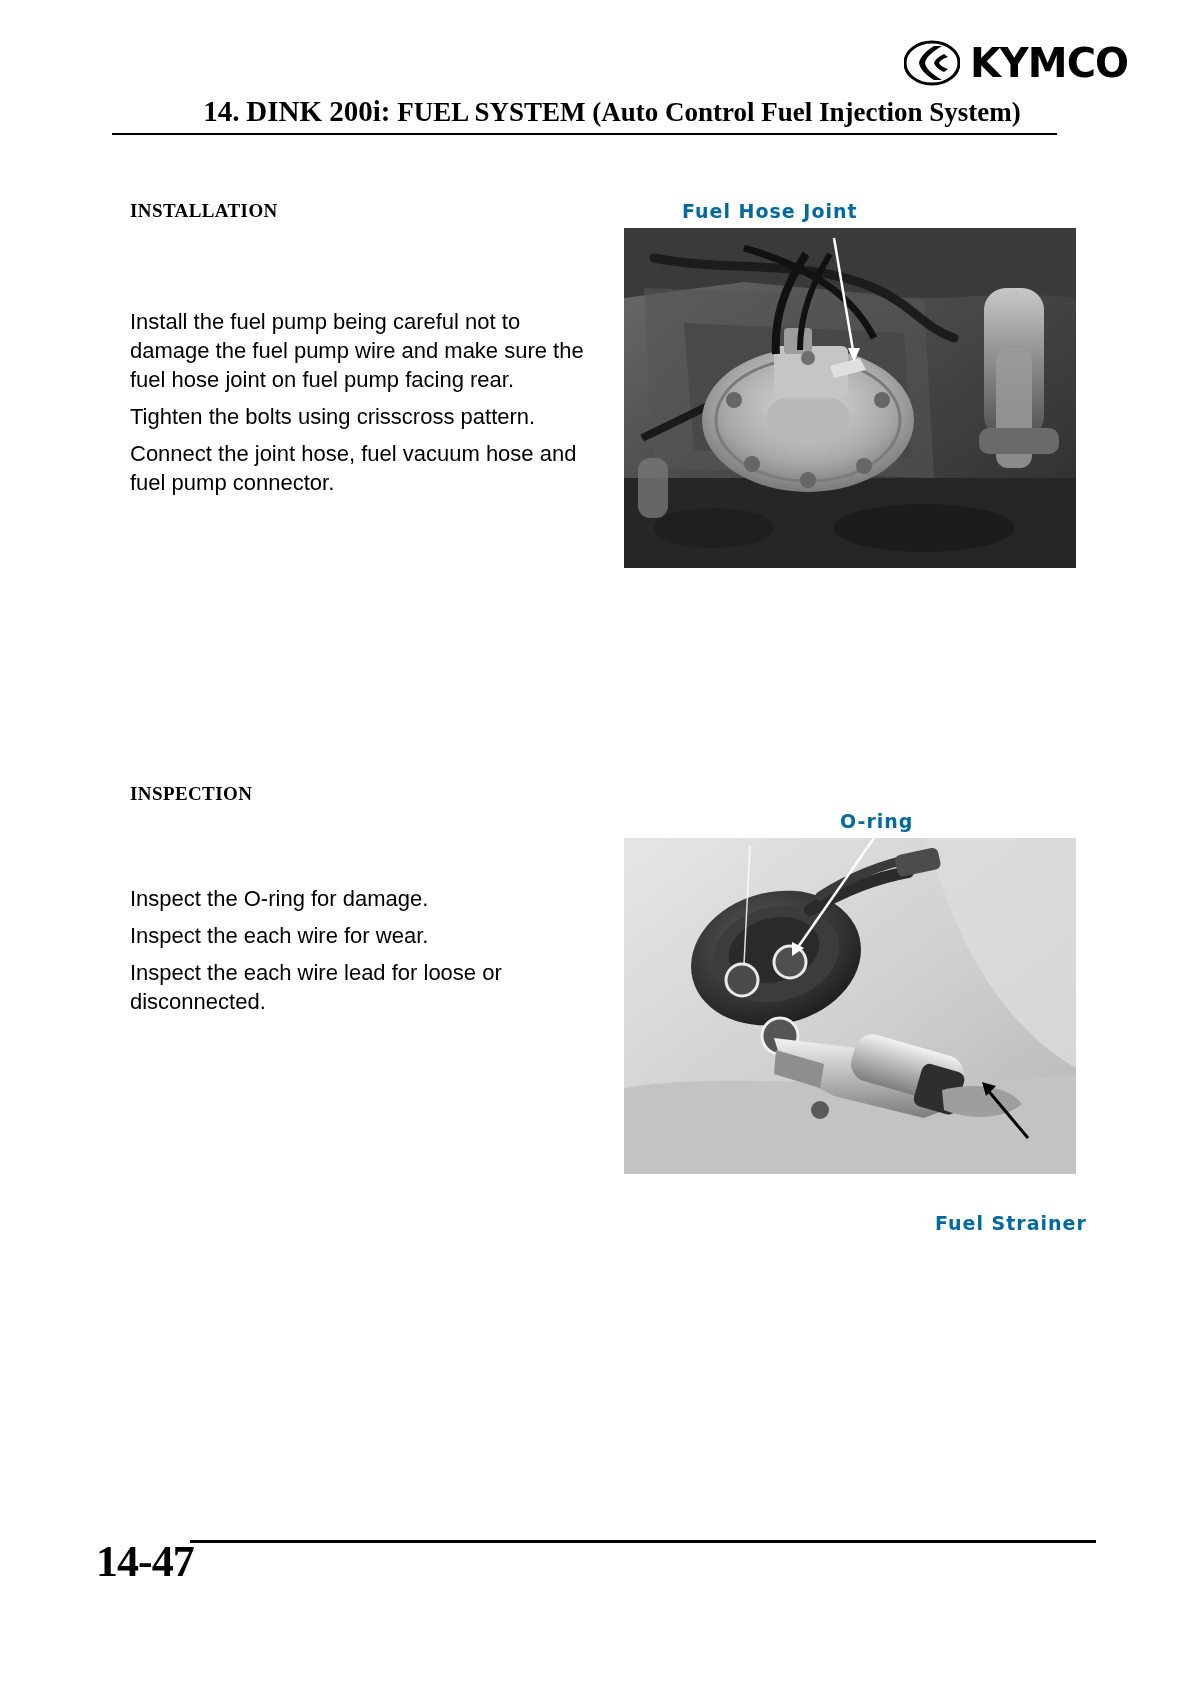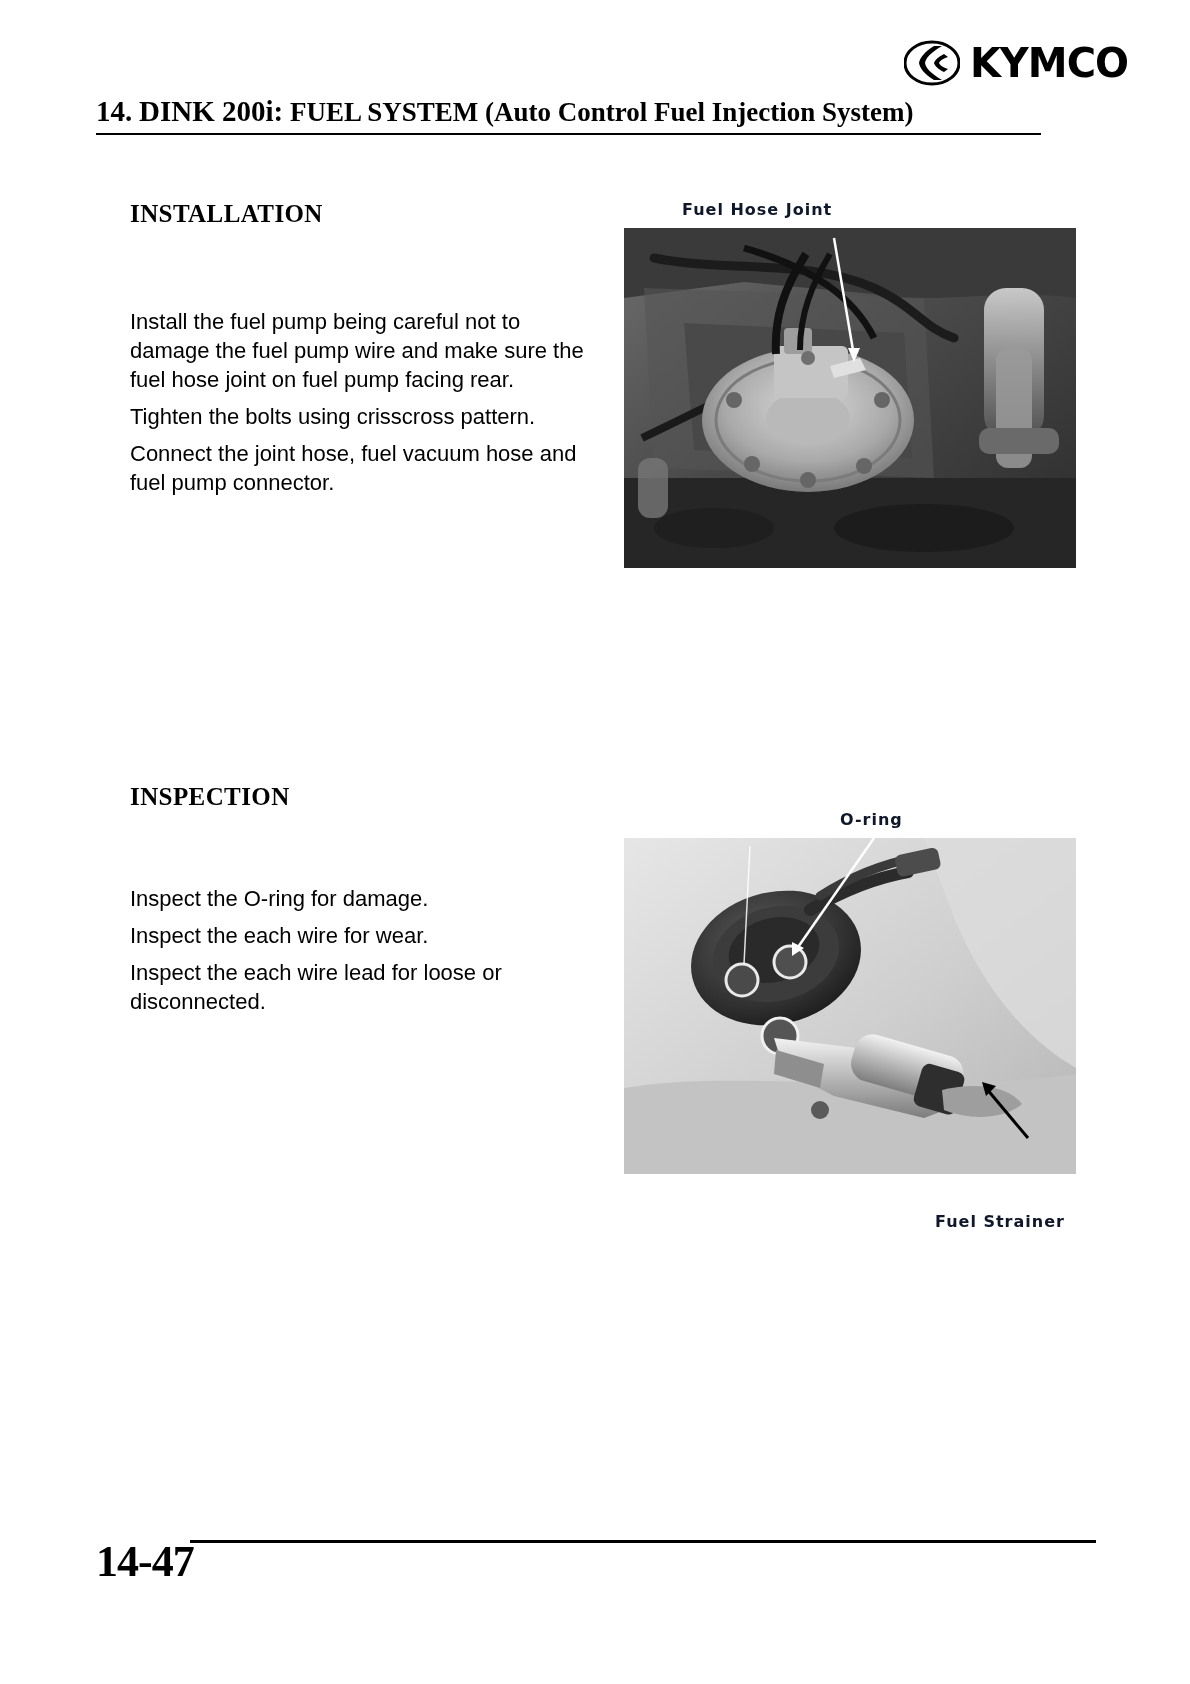--- a/index.html
+++ b/index.html
@@ -37,22 +37,23 @@
     font-weight: bold;
     font-size: 40px;
     letter-spacing: -1px;
     line-height: 1;
   }
 
   
   .page-header {
     position: absolute;
     top: 96px;
-    left: 96px;
+    left: 112px;
     width: 1000px;
+    text-align: center;
   }
   .header-line {
     font-family: "Liberation Serif", serif;
     font-weight: bold;
     font-size: 27px;
     white-space: nowrap;
     line-height: 1.1;
   }
   .header-chapter { font-size: 29px; }
   .header-model { font-size: 29px; }
@@ -60,21 +61,21 @@
     margin-top: 5px;
     border-bottom: 2.5px solid #000;
     width: 945px;
   }
 
   
   .section-title {
     position: absolute;
     font-family: "Liberation Serif", serif;
     font-weight: bold;
-    font-size: 25px;
+    font-size: 19px;
     letter-spacing: 0.4px;
   }
   .body-text {
     position: absolute;
     font-family: Liberation Sans, sans-serif;
     font-size: 22px;
     line-height: 1.32;
     margin-top: 44px;
   }
   .body-text p {
@@ -87,23 +88,23 @@
     position: absolute;
     overflow: hidden;
     background: #8d8d8d;
   }
   .photo svg { display: block; }
 
   .caption {
     position: absolute;
     font-family: "DejaVu Sans", sans-serif;
     font-weight: bold;
-    font-size: 16px;
+    font-size: 19px;
     letter-spacing: 1px;
-    color: #0f172a;
+    color: #0369a1;
     white-space: nowrap;
   }
 
   
   .footer {
     position: absolute;
     left: 96px;
     bottom: 100px;
     width: 1000px;
     display: flex;

